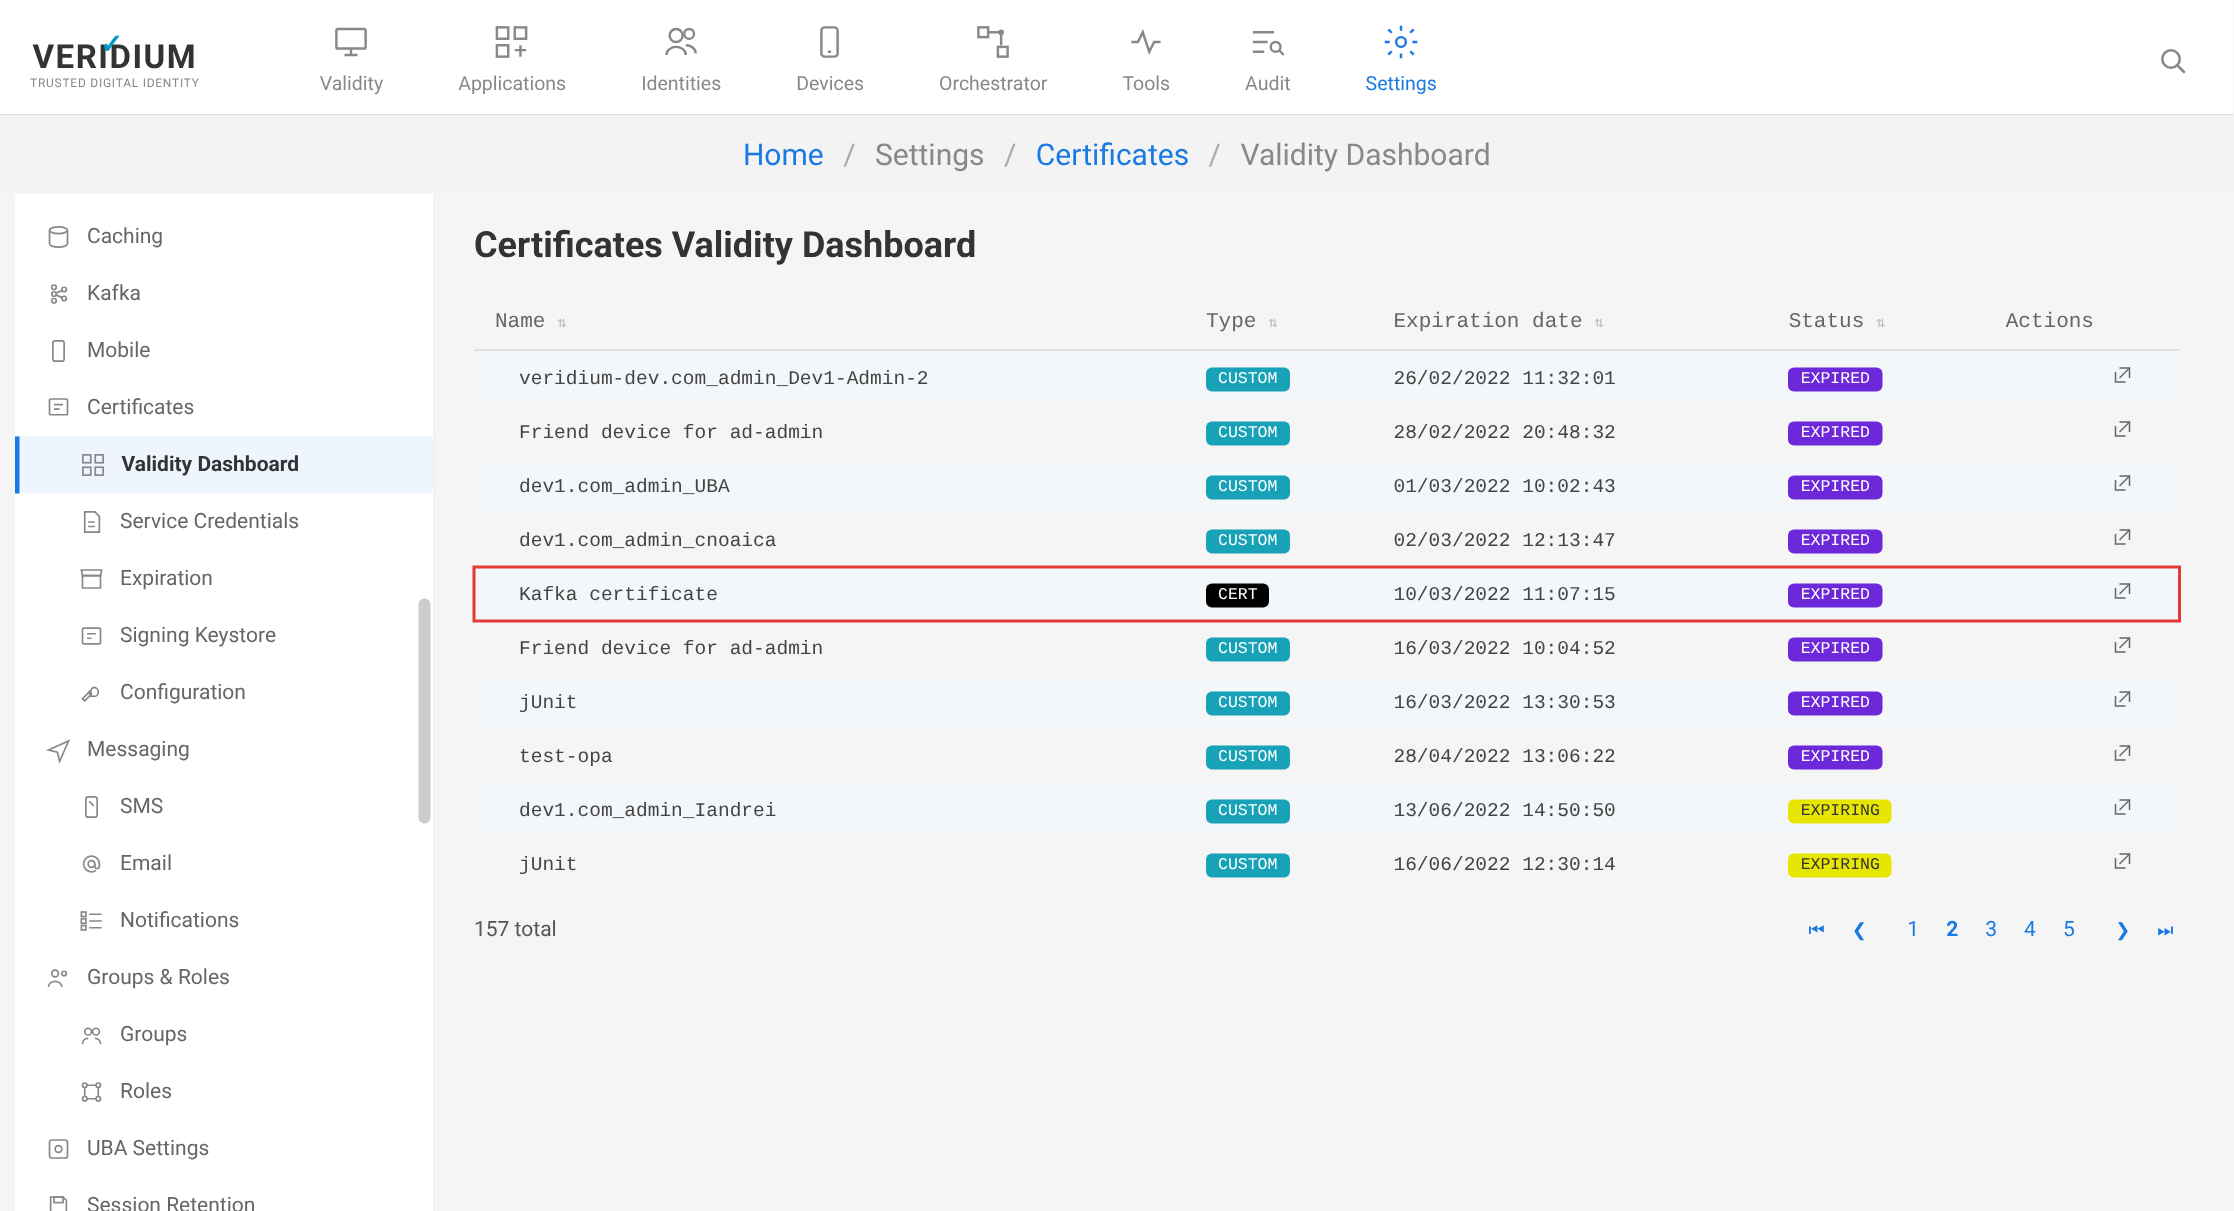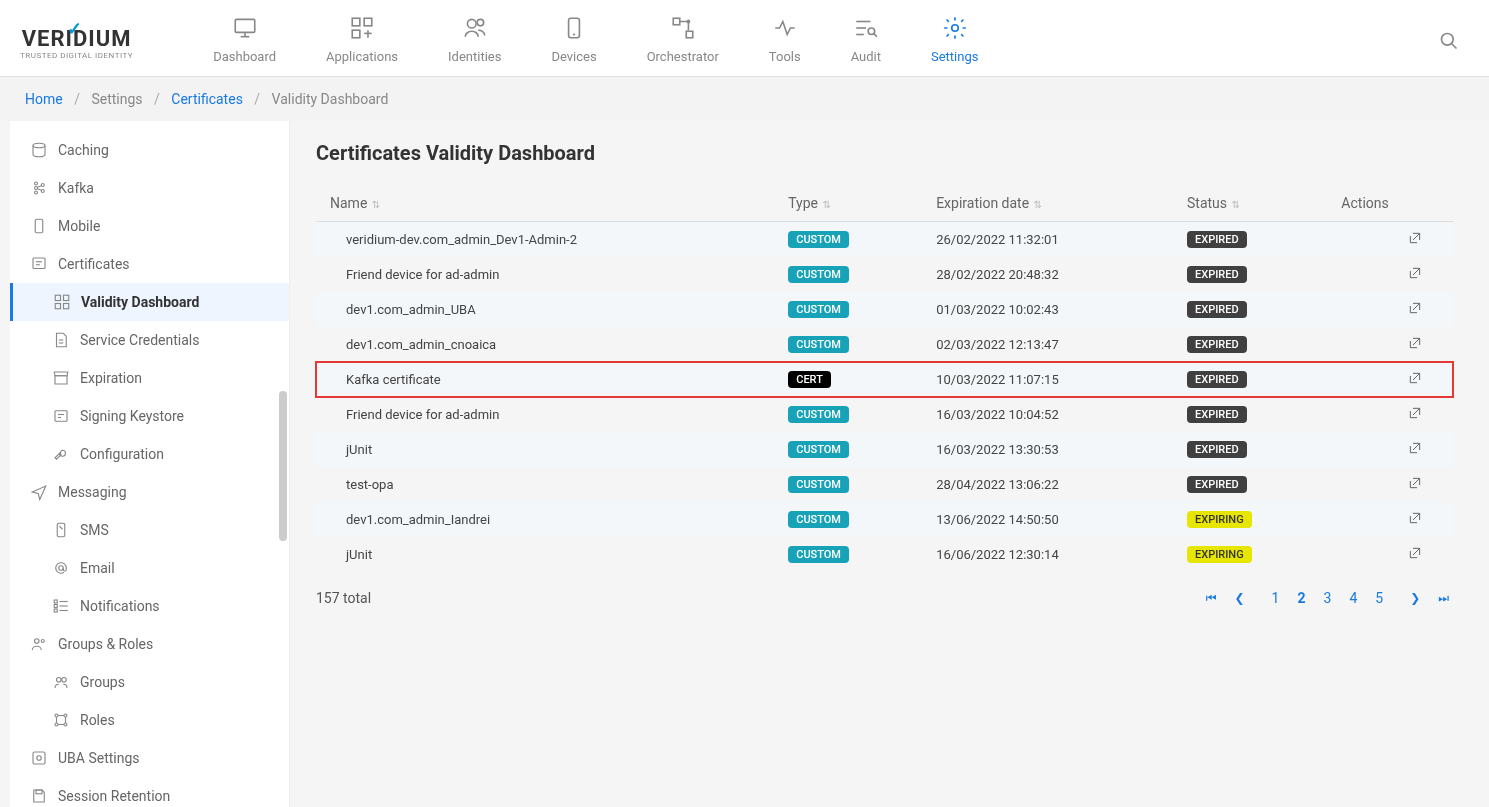--- a/index.html
+++ b/index.html
@@ -13,48 +13,48 @@
 
     .nav-items { display: flex; gap: 10px; }
     .nav-item { display: flex; flex-direction: column; align-items: center; padding: 5px 20px 12px 20px; cursor: pointer; color: #888; font-size: 13px; gap: 8px; }
     .nav-item.active { color: #1a7ae3; }
     .nav-item .icon { width: 28px; height: 26px; display: flex; align-items: center; justify-content: center; }
     .nav-item svg { stroke: #888; fill: none; stroke-width: 1.5; }
     .nav-item.active svg { stroke: #1a7ae3; }
 
     .search-btn { margin-left: auto; padding: 10px; }
 
-    .breadcrumb { background: #f3f3f3; padding: 14px 25px; font-size: 14px; color: #888; }
+    .breadcrumb { background: #f3f3f3; padding: 14px 4px; font-size: 20px; color: #888; text-align: center; }
     .breadcrumb a { color: #1a7ae3; text-decoration: none; }
     .breadcrumb .sep { margin: 0 8px; color: #aaa; }
 
     .layout { display: flex; margin: 0 10px; }
     .sidebar { width: 280px; background: #fff; padding: 10px 0; font-size: 14px; color: #555; border-right: 1px solid #eee; position: relative; }
     .sidebar-scroll { position: absolute; right: 2px; top: 270px; width: 8px; height: 150px; background: #ccc; border-radius: 4px; }
     .side-item { display: flex; align-items: center; gap: 10px; padding: 10px 20px; cursor: pointer; color: #666; }
     .side-item.section { font-size: 14px; }
     .side-sub { padding-left: 42px; }
     .side-item.active { background: #eef5ff; border-left: 3px solid #1a7ae3; font-weight: 700; color: #333; padding-left: 40px; }
     .side-item .ic { width: 18px; height: 18px; display: inline-flex; align-items: center; justify-content: center; }
     .side-item svg { stroke: #888; fill: none; stroke-width: 1.5; }
 
     .content { flex: 1; padding: 20px 26px; }
-    .page-title { font-size: 20px; font-weight: 700; color: #333; margin-bottom: 20px; }
-
-    .table { width: 100%; border-collapse: collapse; }
+    .page-title { font-size: 24px; font-weight: 700; color: #333; margin-bottom: 20px; }
+
+    .table { width: 100%; border-collapse: collapse; font-family: Liberation Mono, monospace; }
     .table th { text-align: left; font-weight: 400; color: #666; font-size: 14px; padding: 10px 14px; border-bottom: 1px solid #ddd; }
     .table td { padding: 8px 14px; font-size: 13px; color: #444; }
     .table tbody tr:nth-child(odd) { background: #f3f7fa; }
     .table .sort { color: #bbb; font-size: 10px; margin-left: 2px; }
     .table .name-cell { padding-left: 30px; }
 
     .badge { display: inline-block; padding: 2px 8px; border-radius: 4px; font-size: 11px; color: #fff; font-weight: 500; }
     .badge-custom { background: #17a2b8; }
     .badge-cert { background: #000000; }
-    .badge-expired { background: #404040; }
+    .badge-expired { background: #6d28d9; }
     .badge-expiring { background: #e6e600; color: #333; }
 
     .action-icon svg { stroke: #666; fill: none; stroke-width: 1.5; width: 16px; height: 16px; }
 
     .table-footer { display: flex; align-items: center; padding: 16px 0; font-size: 14px; color: #555; }
     .pagination { margin-left: auto; display: flex; gap: 10px; align-items: center; color: #1a7ae3; }
     .pagination span { cursor: pointer; padding: 2px 4px; }
     .pagination .current { font-weight: 700; }
     .pagination .nav-arrow { font-size: 12px; }
 
@@ -76,21 +76,21 @@
   </div>
   <div class="nav-items">
     <div class="nav-item">
       <span class="icon">
           <svg viewBox="0 0 24 24" width="26" height="26">
             <rect x="3" y="4" width="18" height="12" rx="1"></rect>
             <line x1="8" y1="20" x2="16" y2="20"></line>
             <line x1="12" y1="16" x2="12" y2="20"></line>
           </svg>
         </span>
-      <span>Dashboard</span>
+      <span>Validity</span>
     </div>
     <div class="nav-item">
       <span class="icon">
           <svg viewBox="0 0 24 24" width="26" height="26">
             <rect x="3" y="3" width="7" height="7"></rect>
             <rect x="14" y="3" width="7" height="7"></rect>
             <rect x="3" y="14" width="7" height="7"></rect>
             <line x1="14" y1="17" x2="21" y2="17"></line>
             <line x1="17.5" y1="14" x2="17.5" y2="21"></line>
           </svg>

